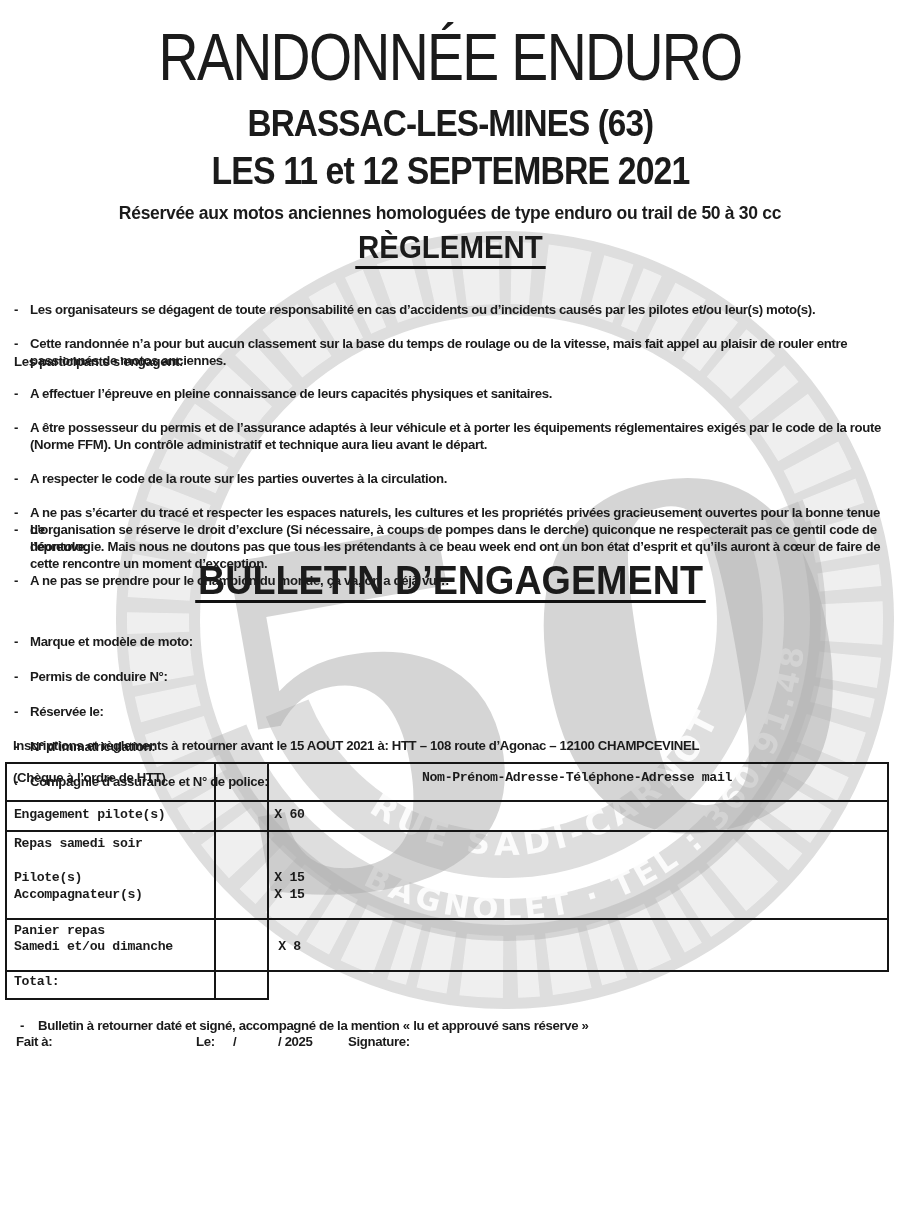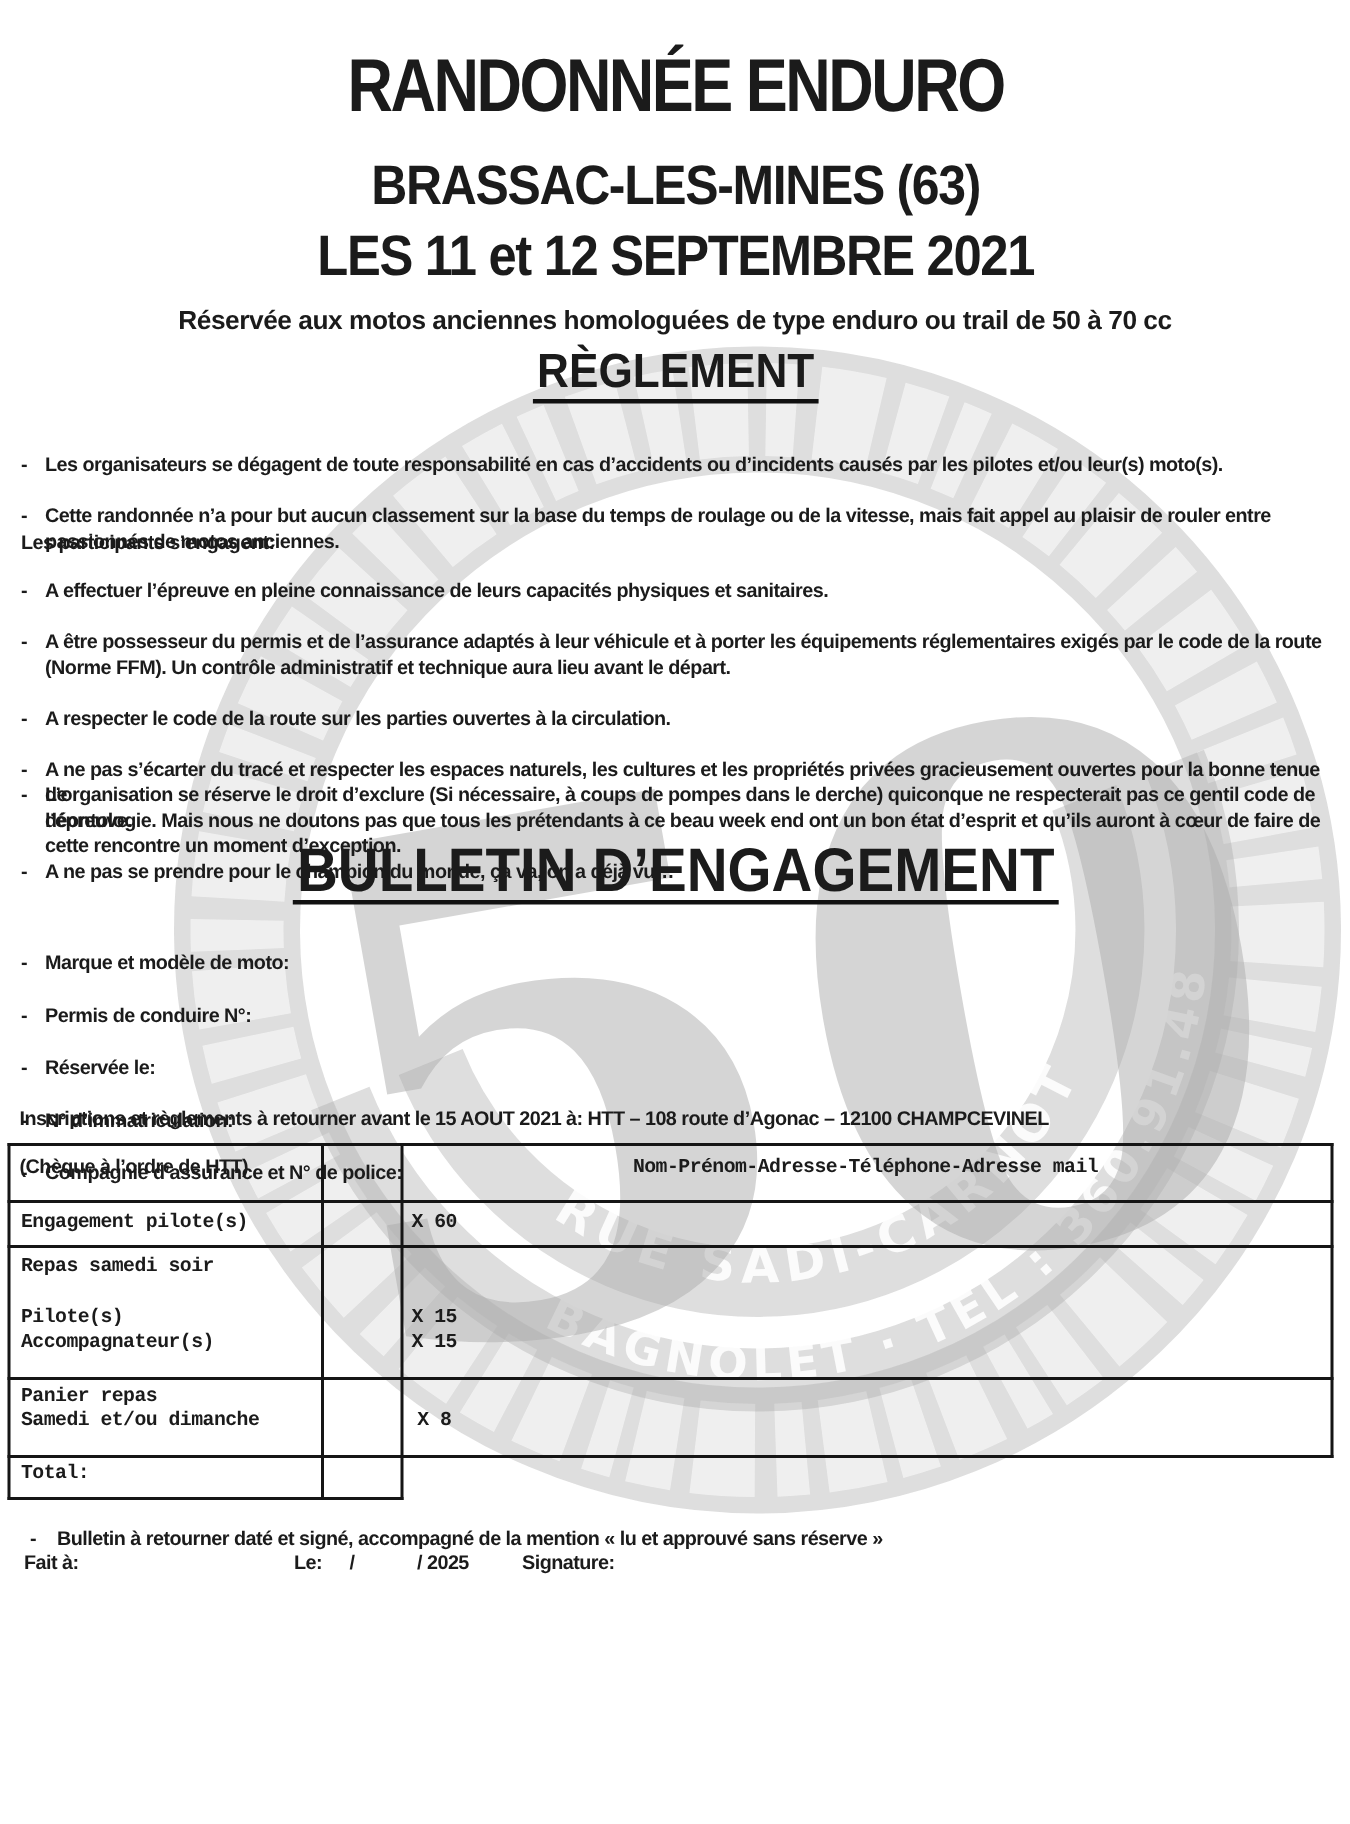--- a/index.html
+++ b/index.html
@@ -1,21 +1,21 @@
 <!DOCTYPE html>
 <html><head>
 <meta charset="utf-8">
 <style>
   html,body{margin:0;padding:0;background:#e8e8e8;}
   .page{position:relative;width:900px;height:1216px;background:#ffffff;overflow:hidden;
         font-family:"Liberation Sans",sans-serif;color:#1b1b1b;margin:0 auto;}
   .layer{position:absolute;z-index:1;}
   .center{left:0;right:0;text-align:center;}
   .squeeze{display:inline-block;transform-origin:50% 50%;}
-  .title{top:22px;font-size:50px;font-weight:bold;letter-spacing:-2px;line-height:70px;}
+  .title{top:22px;font-size:66px;font-weight:normal;letter-spacing:-2px;line-height:70px;}
   .title .squeeze{transform:scaleX(.84);}
   .sub1{top:104px;font-size:37px;font-weight:bold;letter-spacing:-1px;line-height:40px;}
   .sub1 .squeeze{transform:scaleX(.9);}
   .sub2{top:150px;font-size:38px;font-weight:bold;letter-spacing:-1px;line-height:42px;}
   .sub2 .squeeze{transform:scaleX(.89);}
   .tagline{top:202px;font-size:17.5px;font-weight:bold;letter-spacing:-.3px;line-height:22px;}
   .h1{top:229px;font-size:32px;font-weight:bold;line-height:36px;}
   .h1 .squeeze{transform:scaleX(.92);border-bottom:3.5px solid #111;padding:0 3px 1px;}
   .h2{top:561px;font-size:41px;font-weight:bold;line-height:38px;}
   .h2 .squeeze{transform:scaleX(.92);border-bottom:3.5px solid #111;padding:0 3px 1px;}
@@ -73,21 +73,21 @@
 
   <div class="layer center title">
     <span class="squeeze">RANDONNÉE ENDURO</span>
   </div>
   <div class="layer center sub1">
     <span class="squeeze">BRASSAC-LES-MINES (63)</span>
   </div>
   <div class="layer center sub2">
     <span class="squeeze">LES 11 et 12 SEPTEMBRE 2021</span>
   </div>
-  <div class="layer center tagline">Réservée aux motos anciennes homologuées de type enduro ou trail de 50 à 70 cc</div>
+  <div class="layer center tagline">Réservée aux motos anciennes homologuées de type enduro ou trail de 50 à 30 cc</div>
 
   <div class="layer center h1">
     <span class="squeeze">RÈGLEMENT</span>
   </div>
 
   <div class="layer block b" id="intro">
     <div class="brow">
       <span class="dash">-</span>
       <div class="btext">Les organisateurs se dégagent de toute responsabilité en cas d’accidents ou d’incidents causés par les pilotes et/ou leur(s) moto(s).</div>
     </div>

